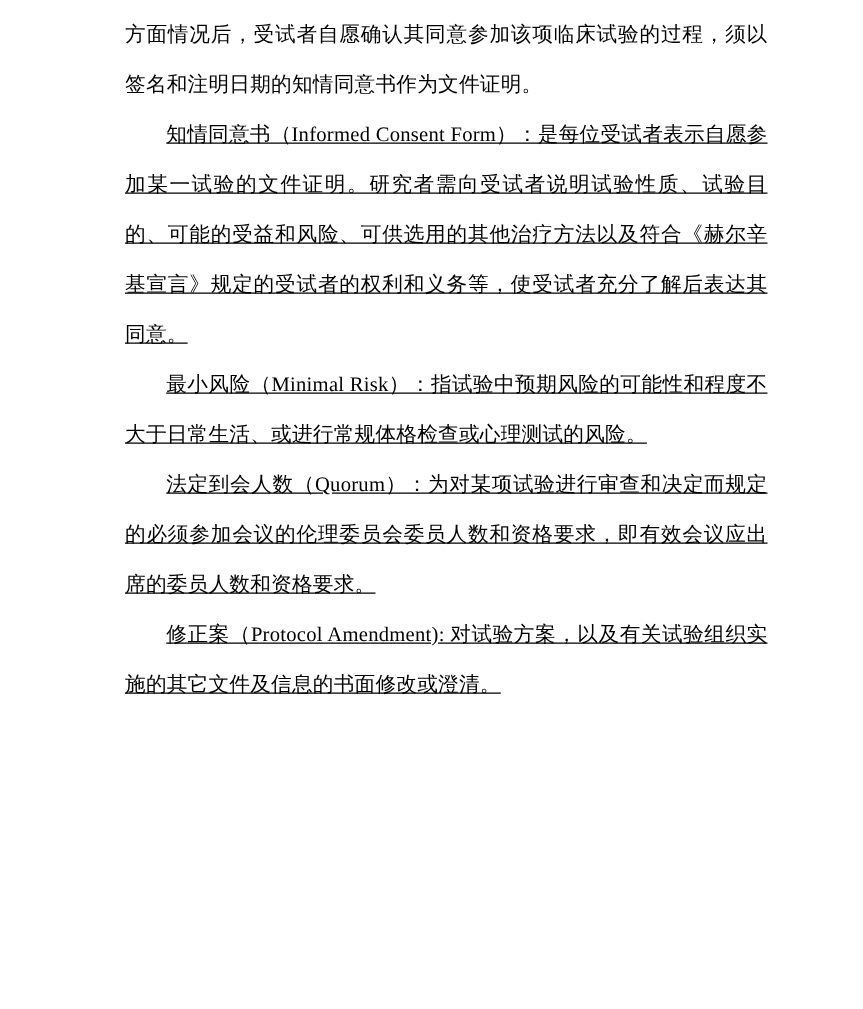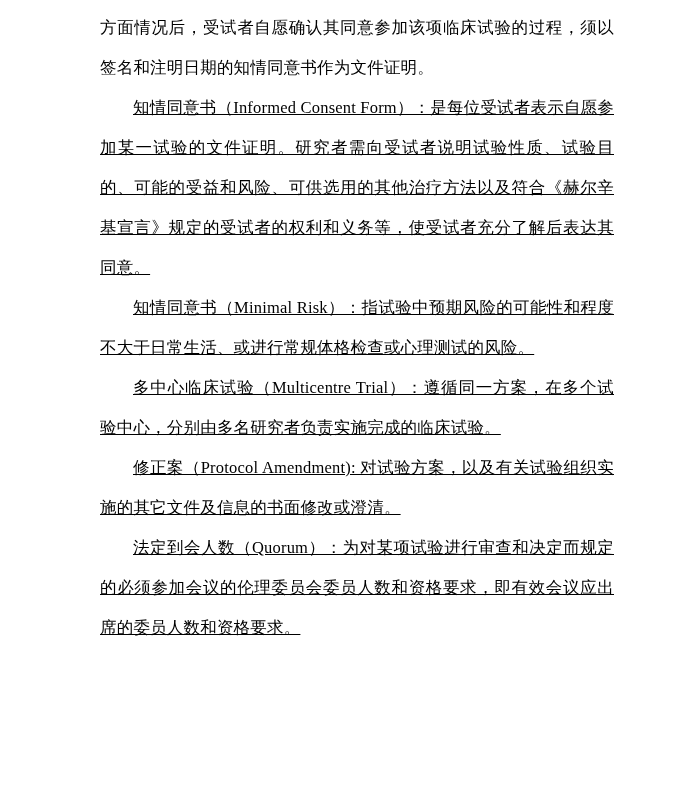--- a/index.html
+++ b/index.html
@@ -41,23 +41,22 @@
 </head>
 <body>
 
 <div class="page">
   <div class="doc-body">
 
     <p class="para">方面情况后，受试者自愿确认其同意参加该项临床试验的过程，须以签名和注明日期的知情同意书作为文件证明。</p>
 
     <p class="para indent">知情同意书（Informed Consent Form）：是每位受试者表示自愿参加某一试验的文件证明。研究者需向受试者说明试验性质、试验目的、可能的受益和风险、可供选用的其他治疗方法以及符合《赫尔辛基宣言》规定的受试者的权利和义务等，使受试者充分了解后表达其同意。</p>
 
-    <p class="para indent">知情同意书（Minimal Risk）：指试验中预期风险的可能性和程度不大于日常生活、或进行常规体格检查或心理测试的风险。</p>
-
-    <p class="para indent">多中心临床试验（Multicentre Trial）：遵循同一方案，在多个试验中心，分别由多名研究者负责实施完成的临床试验。</p>
+    <p class="para indent">最小风险（Minimal Risk）：指试验中预期风险的可能性和程度不大于日常生活、或进行常规体格检查或心理测试的风险。</p>
 
 
-    <p class="para indent">修正案（Protocol Amendment): 对试验方案，以及有关试验组织实施的其它文件及信息的书面修改或澄清。</p>
 
     <p class="para indent">法定到会人数（Quorum）：为对某项试验进行审查和决定而规定的必须参加会议的伦理委员会委员人数和资格要求，即有效会议应出席的委员人数和资格要求。</p>
+
+    <p class="para indent">修正案（Protocol Amendment): 对试验方案，以及有关试验组织实施的其它文件及信息的书面修改或澄清。</p>
 
   </div>
 </div>
 
 </body></html>

